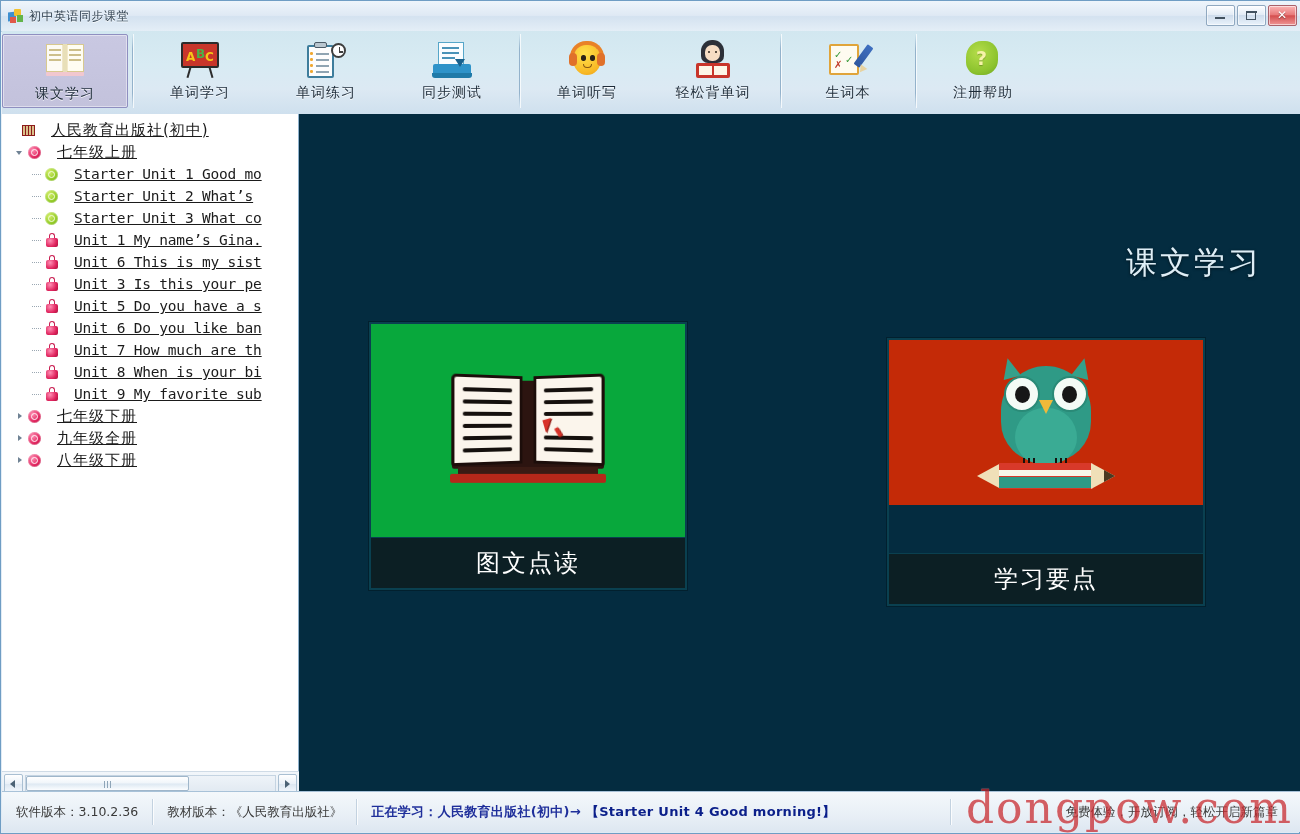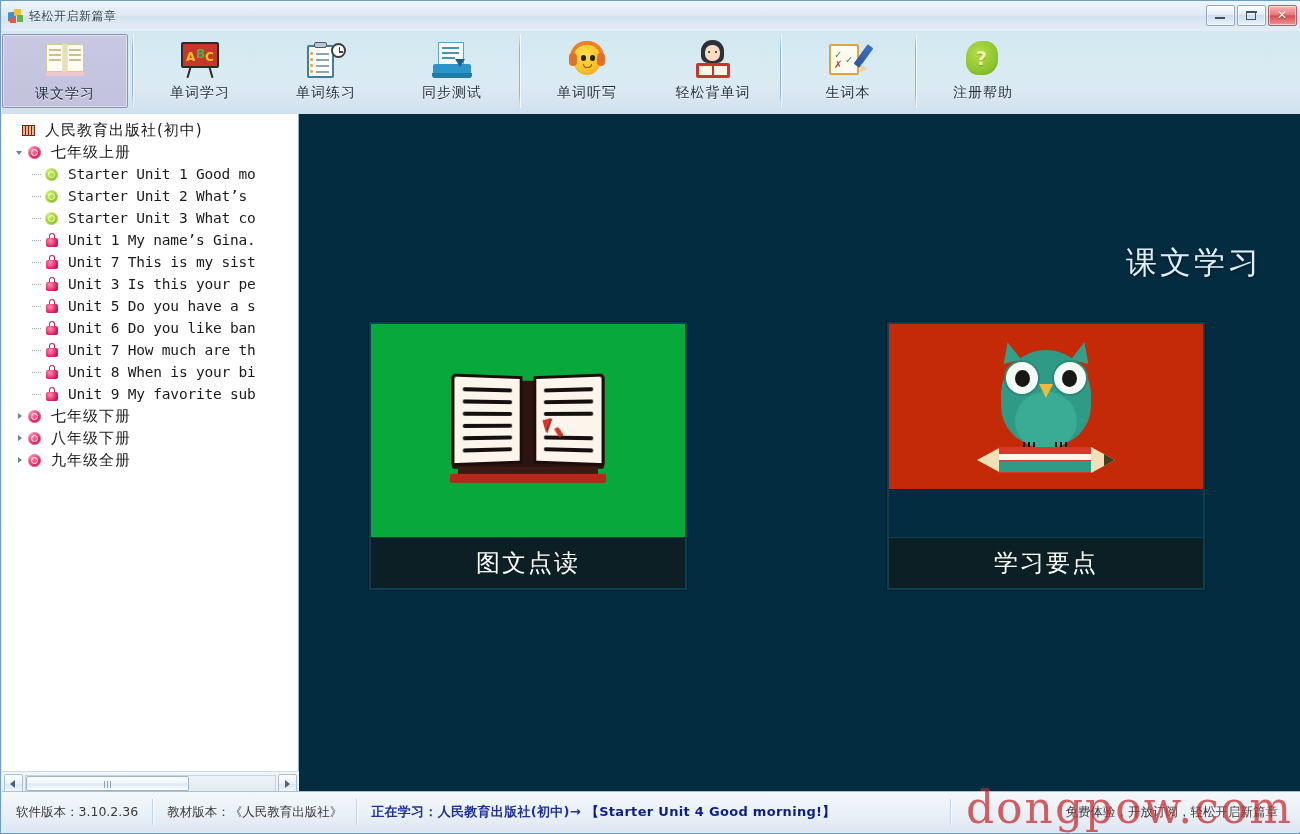--- a/index.html
+++ b/index.html
@@ -162,21 +162,21 @@
   .exp.collapsed:after{
     content:"";position:absolute;left:4px;top:3px;
     border-left:4px solid #6f8294;border-top:3.5px solid transparent;border-bottom:3.5px solid transparent;
   }
   .exp.open:after{
     content:"";position:absolute;left:2px;top:5px;
     border-top:4px solid #6f8294;border-left:3.5px solid transparent;border-right:3.5px solid transparent;
   }
   .dash{width:12px;height:13px;flex:0 0 auto;position:relative;}
   .dash:before{content:"";position:absolute;left:0;top:6px;width:9px;border-top:1px dotted #9aa7b2;}
-  .tnode .lbl{margin-left:8px;font-family:"DejaVu Sans Mono","Liberation Mono",monospace;font-size:14.5px;letter-spacing:-0.2px;}
+  .tnode .lbl{margin-left:14px;font-family:"DejaVu Sans Mono","Liberation Mono",monospace;font-size:14.5px;letter-spacing:-0.2px;text-decoration:underline;}
   .tnode .lbl.cn{font-family:"DejaVu Sans","Liberation Sans",sans-serif;font-size:15px;letter-spacing:1px;}
   
   .ti{width:15px;height:15px;flex:0 0 auto;position:relative;margin-right:1px;}
   .ti.pub .b1{position:absolute;left:1px;top:2px;width:13px;height:11px;background:#8d1b1b;}
   .ti.pub .b2{position:absolute;left:2px;top:3px;width:11px;height:9px;
      background:repeating-linear-gradient(90deg,#d9c089 0 2px,#8d1b1b 2px 3px);}
   .ti.grade{width:15px;height:15px;}
   .ti.grade .ball{position:absolute;left:1px;top:1px;width:13px;height:13px;border-radius:50%;
      background:radial-gradient(circle at 35% 32%,#ff8fb4 0%,#e0245e 60%,#a8123d 100%);
      box-shadow:inset 0 0 0 1px rgba(255,255,255,.3);}
@@ -216,21 +216,21 @@
   }
   .card .art{flex:1;position:relative;overflow:hidden;}
   .card .cap{
     height:50px;background:#0c1f24;display:flex;align-items:center;justify-content:center;
     color:#ffffff;font-size:24px;letter-spacing:2px;
     font-family:"DejaVu Sans","Liberation Sans",sans-serif;
     border-top:1px solid #0a4050;
   }
   #card1{left:70px;top:208px;}
   #card1 .art{background:#08a83c;}
-  #card2{left:588px;top:208px;gap:48px;}
+  #card2{left:588px;top:224px;gap:48px;}
   #card2 .art{background:#c42a07;}
   
   .bookart{position:absolute;left:50%;top:50%;transform:translate(-50%,-52%);width:156px;height:108px;}
   .bookart .bshadow{position:absolute;left:2px;top:6px;width:152px;height:88px;background:#2c1410;border-radius:4px 4px 2px 2px;}
   .bookart .half{position:absolute;top:0;width:72px;height:90px;background:#fbf5ec;border:3px solid #1c0d0a;box-sizing:border-box;}
   .bookart .hl{left:2px;transform:perspective(180px) rotateY(9deg);border-radius:5px 0 0 3px;}
   .bookart .hr{right:2px;transform:perspective(180px) rotateY(-9deg);border-radius:0 5px 3px 0;}
   .bookart .rl{position:absolute;height:4px;background:#15100d;border-radius:2px;}
   .bookart .base2{position:absolute;left:0;bottom:0;width:156px;height:9px;background:#b5281a;border-radius:2px;}
   .bookart .base3{position:absolute;left:8px;bottom:9px;width:140px;height:7px;background:#3a1b14;}
@@ -286,21 +286,21 @@
 
 <div id="app">
 
   <div id="titlebar">
     <span class="title-ico">
       <span class="s1"></span>
         <span class="s2"></span>
         <span class="s3"></span>
         <span class="s4"></span>
     </span>
-    <span id="title-text">轻松开启新篇章</span>
+    <span id="title-text">初中英语同步课堂</span>
     <div id="winbtns">
       <div class="wbtn">
           <span class="glyph-min"></span>
         </div>
       <div class="wbtn">
           <span class="glyph-max"></span>
         </div>
       <div class="wbtn close">
           <span class="glyph-x">✕</span>
         </div>
@@ -499,21 +499,21 @@
             </span>
             <span class="lbl">Unit 1 My name’s Gina.</span>
           </div>
           <div class="tnode">
             <span class="ind" style="width: 26px;"></span>
             <span class="dash"></span>
             <span class="ti lock">
               <span class="shk"></span>
               <span class="bdy"></span>
             </span>
-            <span class="lbl">Unit 7 This is my sist</span>
+            <span class="lbl">Unit 6 This is my sist</span>
           </div>
           <div class="tnode">
             <span class="ind" style="width: 26px;"></span>
             <span class="dash"></span>
             <span class="ti lock">
               <span class="shk"></span>
               <span class="bdy"></span>
             </span>
             <span class="lbl">Unit 3 Is this your pe</span>
           </div>
@@ -571,30 +571,30 @@
             </span>
             <span class="lbl cn">七年级下册</span>
           </div>
           <div class="tnode">
             <span class="ind" style="width: 8px;"></span>
             <span class="exp collapsed"></span>
             <span class="ti grade">
               <span class="ball"></span>
               <span class="ring"></span>
             </span>
-            <span class="lbl cn">八年级下册</span>
+            <span class="lbl cn">九年级全册</span>
           </div>
           <div class="tnode">
             <span class="ind" style="width: 8px;"></span>
             <span class="exp collapsed"></span>
             <span class="ti grade">
               <span class="ball"></span>
               <span class="ring"></span>
             </span>
-            <span class="lbl cn">九年级全册</span>
+            <span class="lbl cn">八年级下册</span>
           </div>
         </div>
 
       <div id="hscroll">
         <div class="sbtn left">
             <span class="ar"></span>
           </div>
         <div id="strack">
           <div id="sthumb"></div>
         </div>

